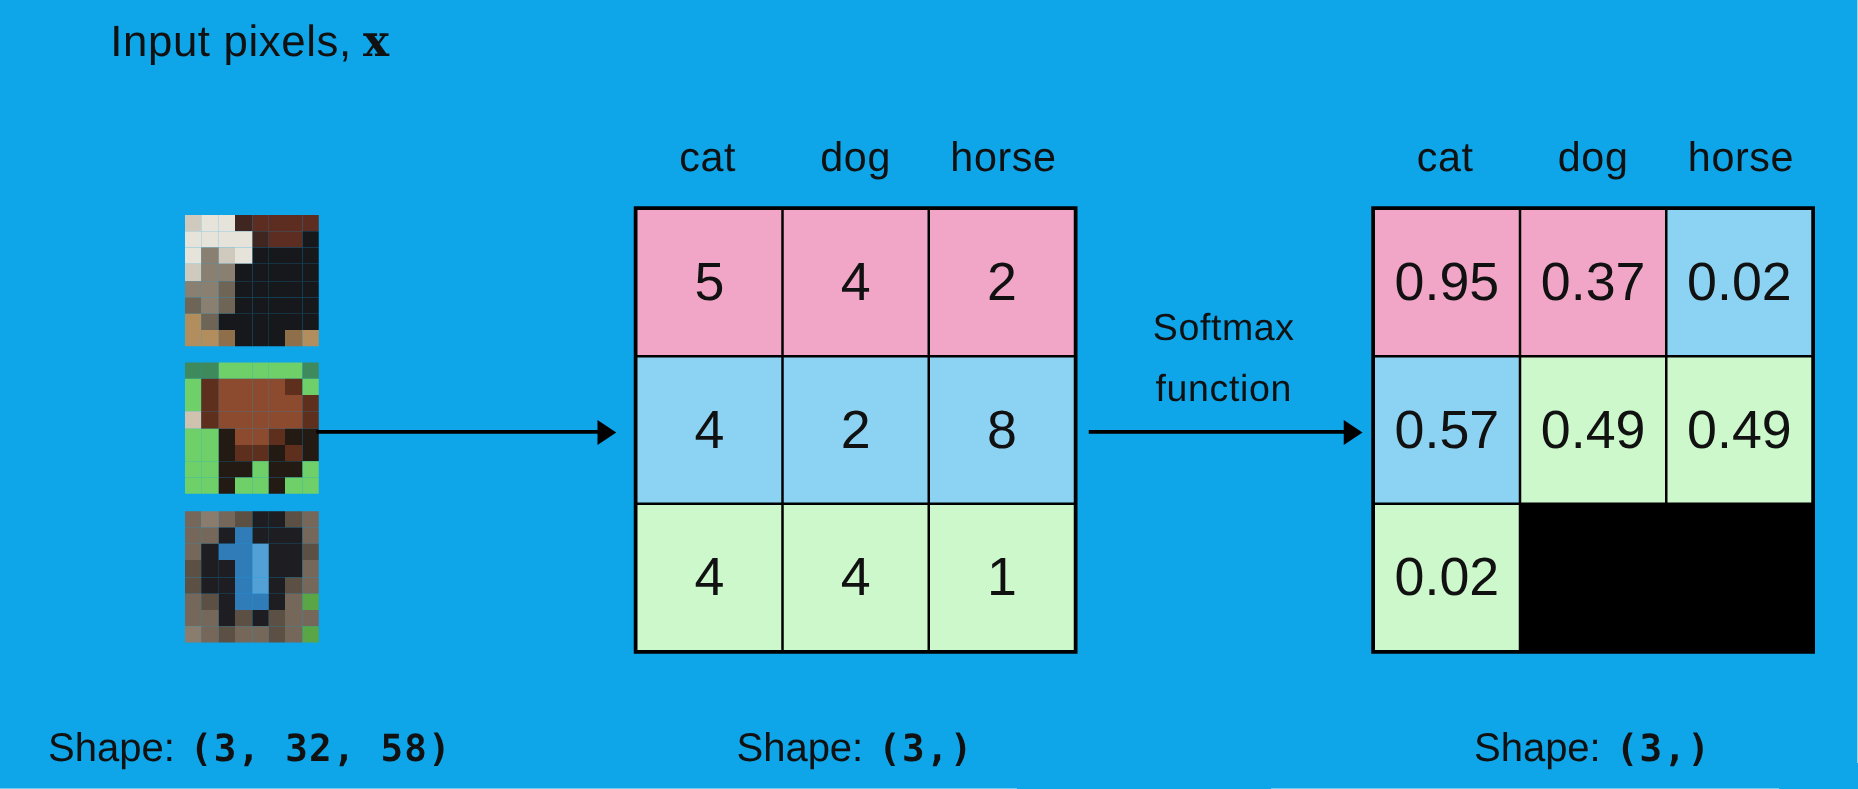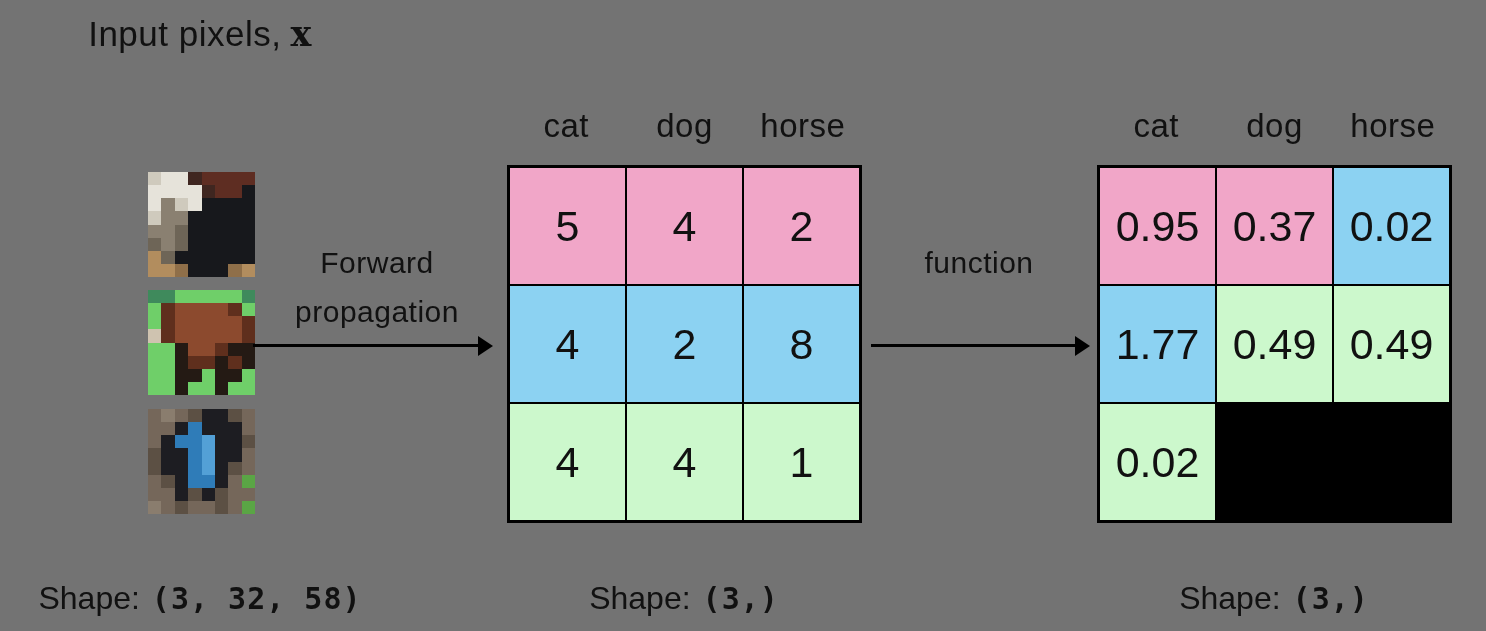--- a/index.html
+++ b/index.html
@@ -1,20 +1,20 @@
 <!DOCTYPE html>
 <html><head>
 <meta charset="utf-8">
 <style>
   html, body { margin: 0; padding: 0; background: #ffffff; }
   .canvas {
     position: relative;
     width: 1486px;
     height: 631px;
-    background: #737373;
+    background: #0ea5e9;
     font-family: "Liberation Sans", sans-serif;
     color: #111111;
     overflow: hidden;
   }
   
   .col-title {
     position: absolute;
     top: 13px;
     transform: translateX(-50%);
     font-size: 35px;
@@ -324,24 +324,20 @@
       <i style="background: rgb(138, 125, 110);"></i>
       <i style="background: rgb(117, 103, 90);"></i>
       <i style="background: rgb(92, 80, 68);"></i>
       <i style="background: rgb(117, 103, 90);"></i>
       <i style="background: rgb(117, 103, 90);"></i>
       <i style="background: rgb(92, 80, 68);"></i>
       <i style="background: rgb(117, 103, 90);"></i>
       <i style="background: rgb(90, 165, 69);"></i>
     </div>
 
-  <div class="arrow-label" style="left:377px">
-    <div>Forward</div>
-    <div>propagation</div>
-  </div>
   <div class="arrow-line" style="left:253px;width:226px"></div>
   <div class="arrow-head" style="left:478px"></div>
 
   <div class="matrix-headers" style="left:507px">
     <div class="hdr">cat</div>
     <div class="hdr">dog</div>
     <div class="hdr">horse</div>
   </div>
   <div class="matrix" style="left:507px">
     <div class="cell row-pink">5</div>
@@ -349,35 +345,36 @@
     <div class="cell row-pink">2</div>
     <div class="cell row-blue">4</div>
     <div class="cell row-blue">2</div>
     <div class="cell row-blue">8</div>
     <div class="cell row-green">4</div>
     <div class="cell row-green">4</div>
     <div class="cell row-green">1</div>
   </div>
 
   <div class="arrow-label" style="left:979px">
+    <div>Softmax</div>
     <div>function</div>
   </div>
   <div class="arrow-line" style="left:871px;width:205px"></div>
   <div class="arrow-head" style="left:1075px"></div>
 
   <div class="matrix-headers" style="left:1097px">
     <div class="hdr">cat</div>
     <div class="hdr">dog</div>
     <div class="hdr">horse</div>
   </div>
   <div class="matrix" style="left:1097px">
     <div class="cell row-pink">0.95</div>
     <div class="cell row-pink">0.37</div>
     <div class="cell row-blue">0.02</div>
-    <div class="cell row-blue">1.77</div>
+    <div class="cell row-blue">0.57</div>
     <div class="cell row-green">0.49</div>
     <div class="cell row-green">0.49</div>
     <div class="cell row-green">0.02</div>
   </div>
 
   <div class="shape-label" style="left:200px">
     <span>Shape:</span><span class="shape-value">(3, 32, 58)</span>
   </div>
   <div class="shape-label" style="left:684px">
     <span>Shape:</span><span class="shape-value">(3,)</span>

